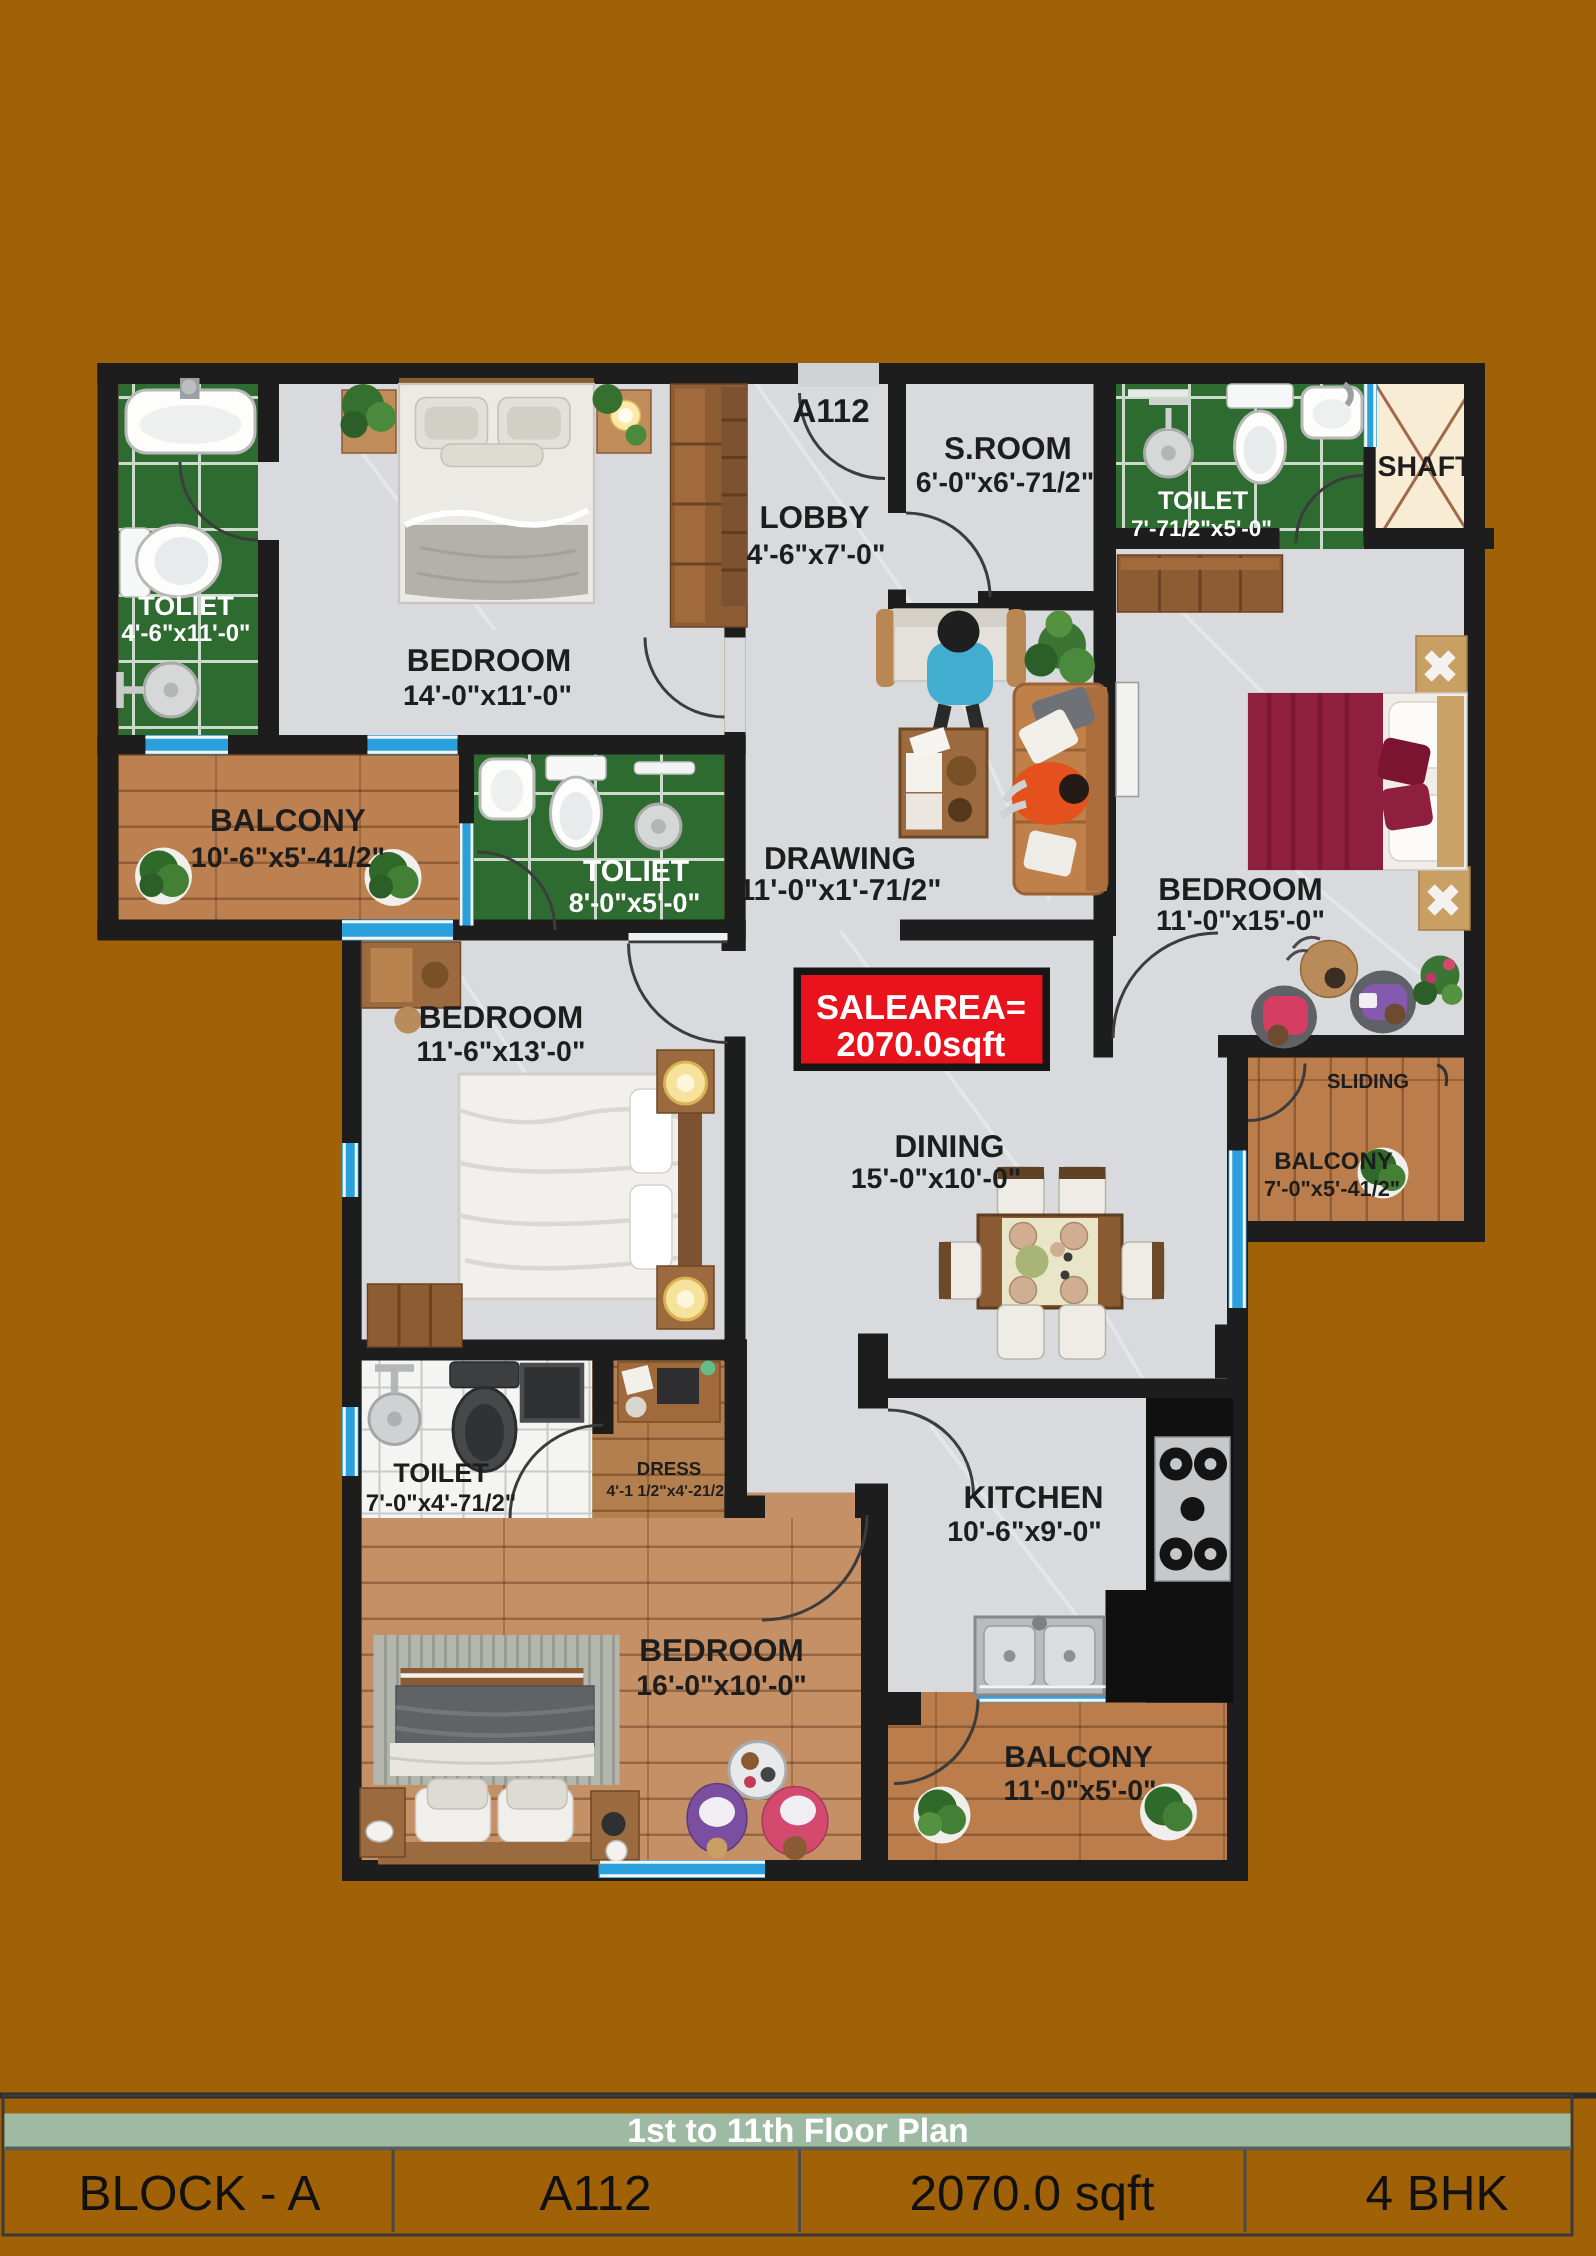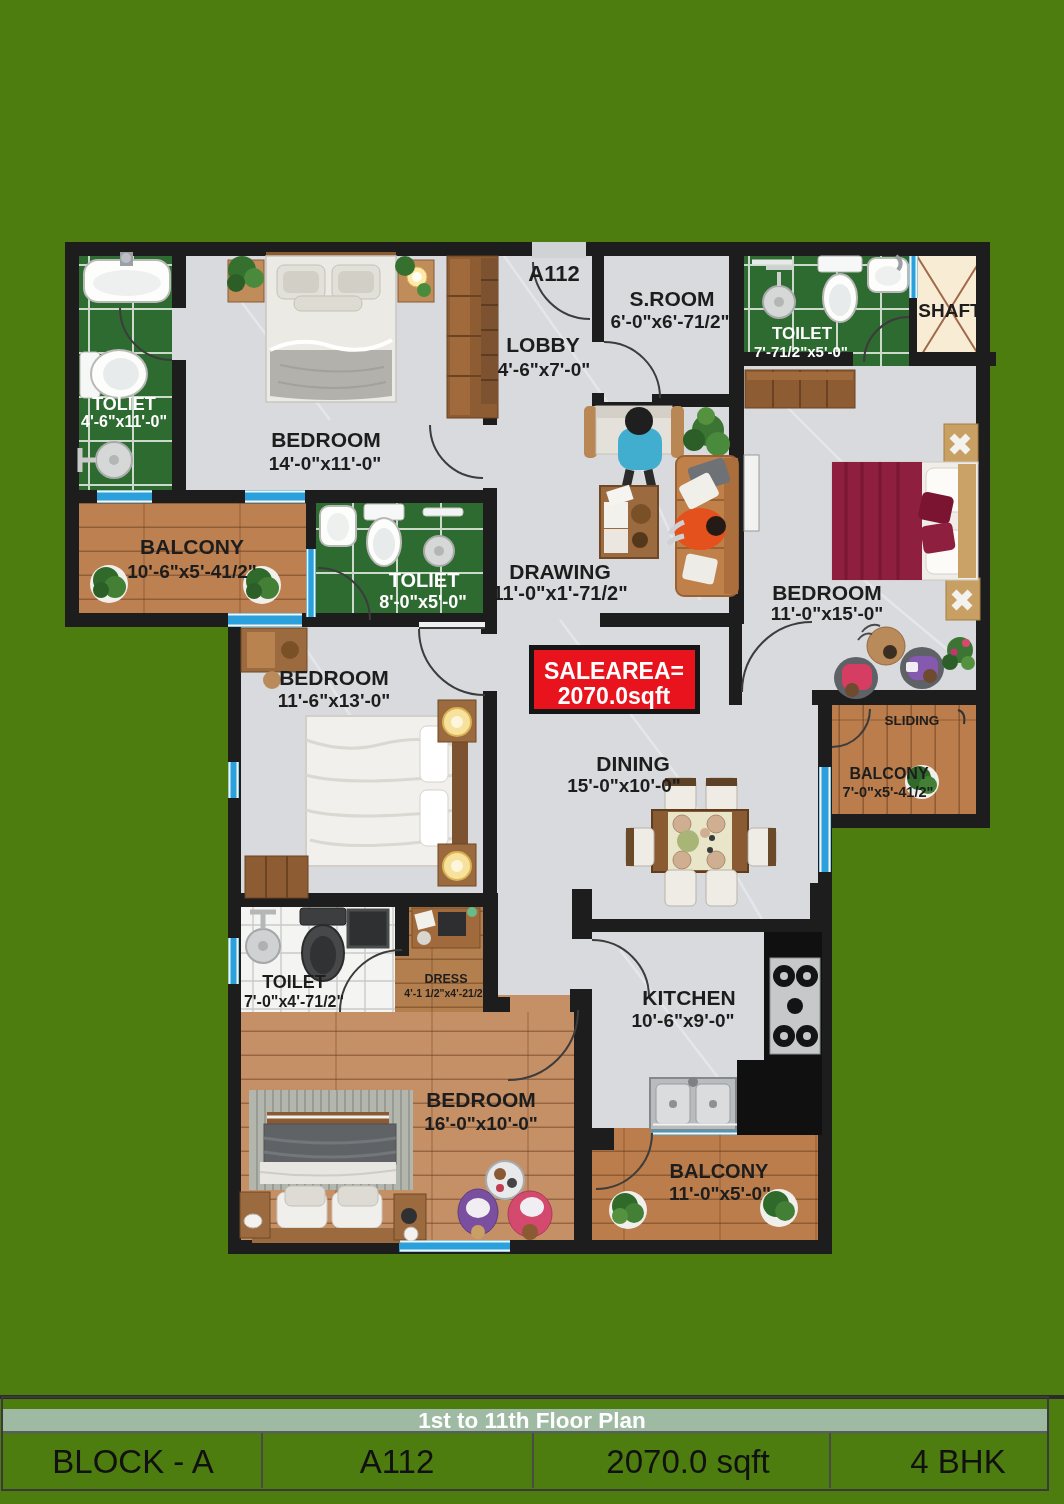--- a/index.html
+++ b/index.html
@@ -1,16 +1,16 @@
 <!DOCTYPE html>
 <html><head>
 <meta charset="utf-8">
 <style>
 html,body{margin:0;padding:0;background:#fbf2dc;}
-#page{position:relative;width:1064px;height:1504px;background:#4d7c0f;overflow:hidden;font-family:"Liberation Sans",sans-serif;}
+#page{position:relative;width:1064px;height:1504px;background:#a16207;overflow:hidden;font-family:"Liberation Sans",sans-serif;}
 svg{display:block}
 text{font-family:"Liberation Sans",sans-serif;}
 .rn{font-weight:bold;font-size:21px;fill:#1d1d1d;text-anchor:middle}
 .rd{font-weight:bold;font-size:19px;fill:#1d1d1d;text-anchor:middle}
 .wn{font-weight:bold;font-size:18px;fill:#ffffff;text-anchor:middle}
 .wd{font-weight:bold;font-size:16px;fill:#ffffff;text-anchor:middle}
 </style>
 </head>
 <body>
 <div id="page">

